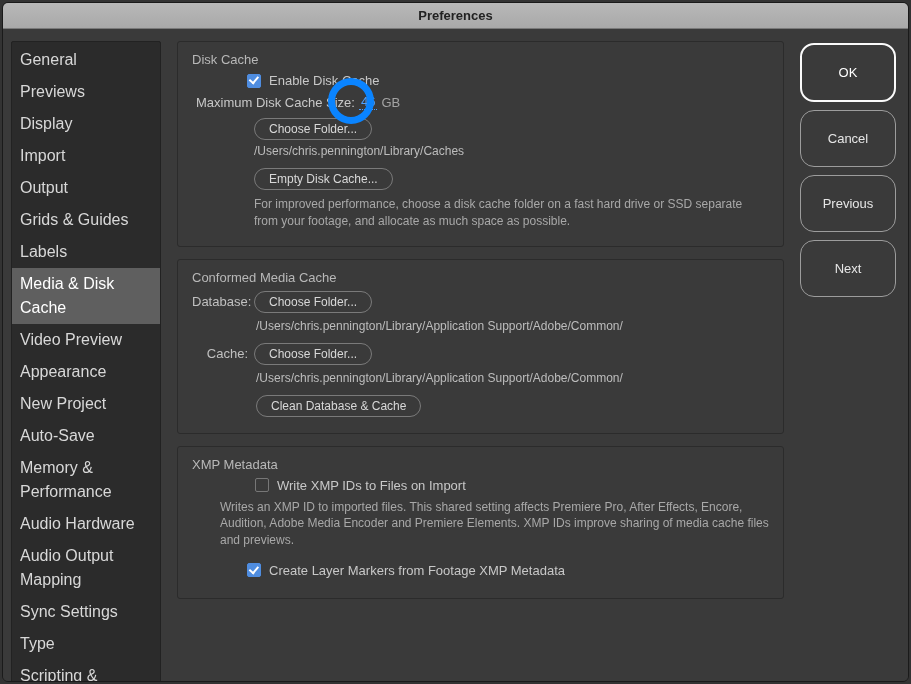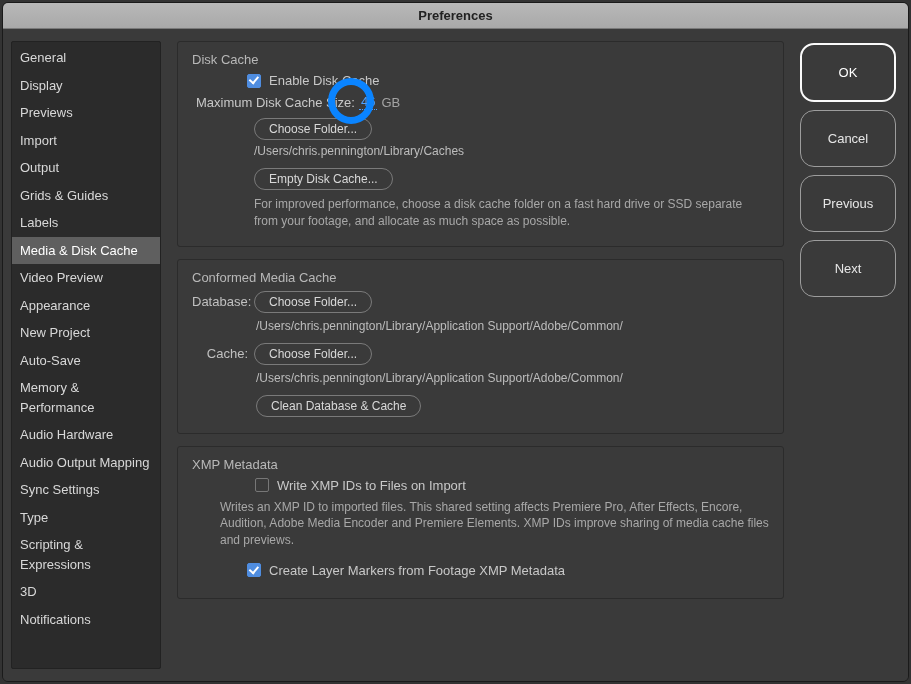--- a/index.html
+++ b/index.html
@@ -43,21 +43,21 @@
   .sidebar {
     width: 150px;
     background: #2b2b2b;
     border: 1px solid #222;
     border-radius: 2px;
     overflow-y: auto;
     padding-top: 2px;
   }
   .sidebar .item {
     padding: 4px 8px;
-    font-size: 13px;
+    font-size: 16px;
     cursor: default;
     color: #d8d8d8;
     line-height: 1.5;
   }
   .sidebar .item.active {
     background: #5f5f5f;
     color: #fff;
   }
   .main {
     flex: 1;
@@ -187,22 +187,22 @@
 </style>
 </head>
 <body>
 
 <div class="window">
   <div class="titlebar">Preferences</div>
   <div class="body">
 
     <div class="sidebar" id="sidebar">
         <div class="item">General</div>
+        <div class="item">Previews</div>
         <div class="item">Display</div>
-        <div class="item">Previews</div>
         <div class="item">Import</div>
         <div class="item">Output</div>
         <div class="item">Grids &amp; Guides</div>
         <div class="item">Labels</div>
         <div class="item active">Media &amp; Disk Cache</div>
         <div class="item">Video Preview</div>
         <div class="item">Appearance</div>
         <div class="item">New Project</div>
         <div class="item">Auto-Save</div>
         <div class="item">Memory &amp; Performance</div>

